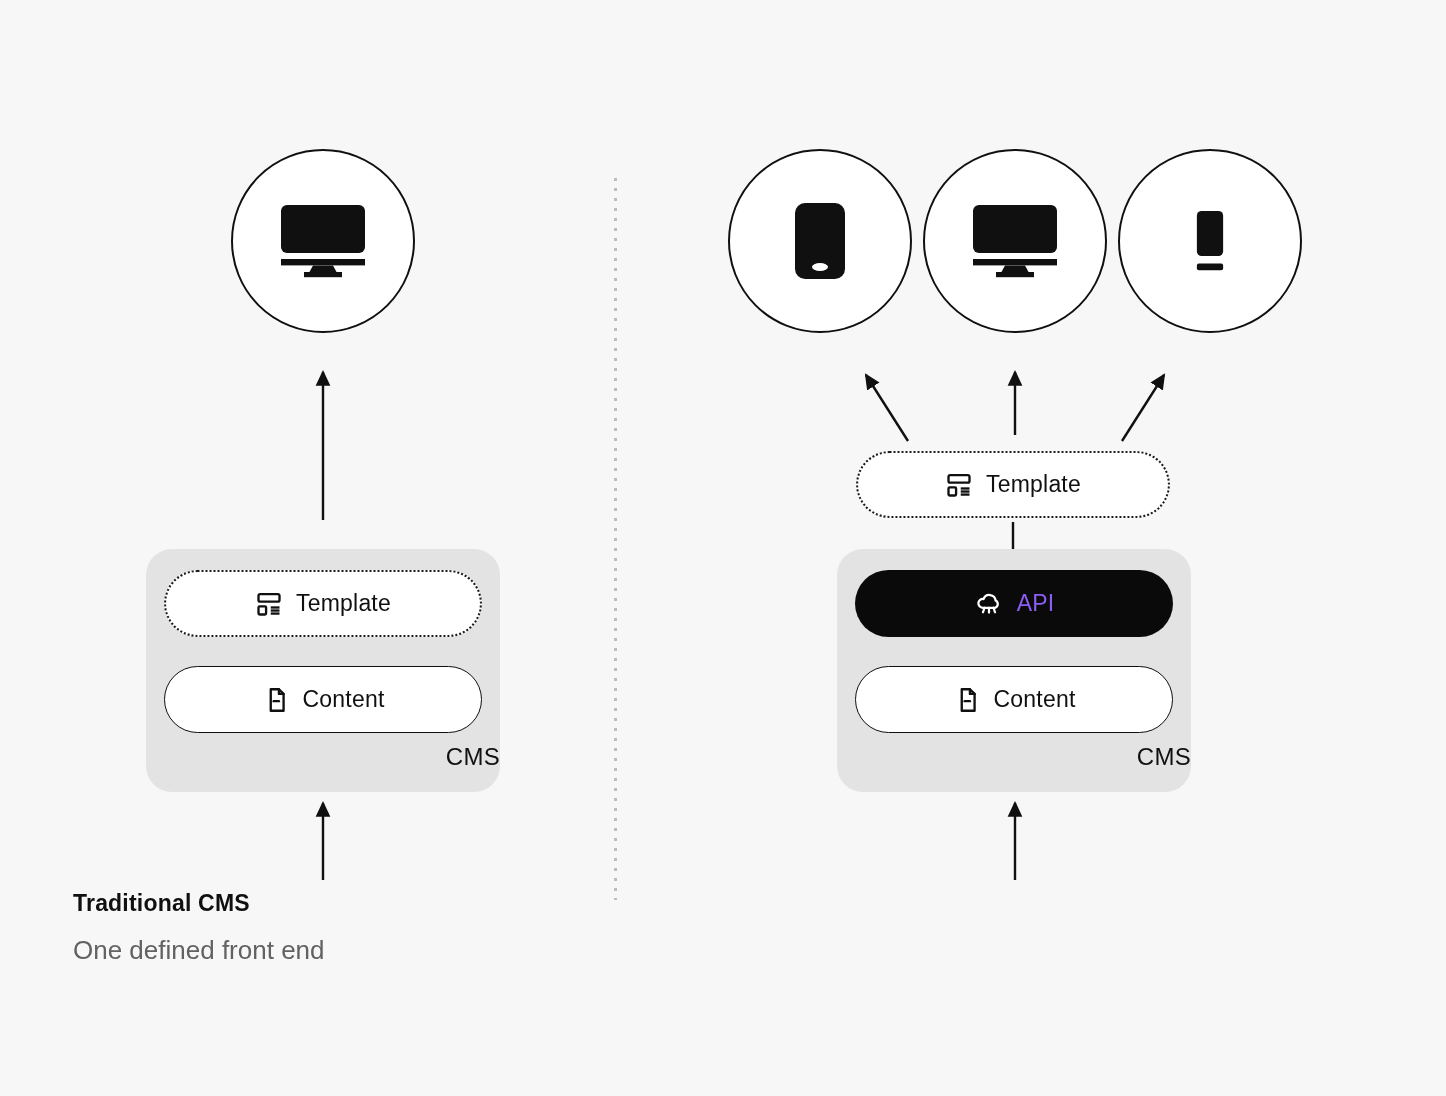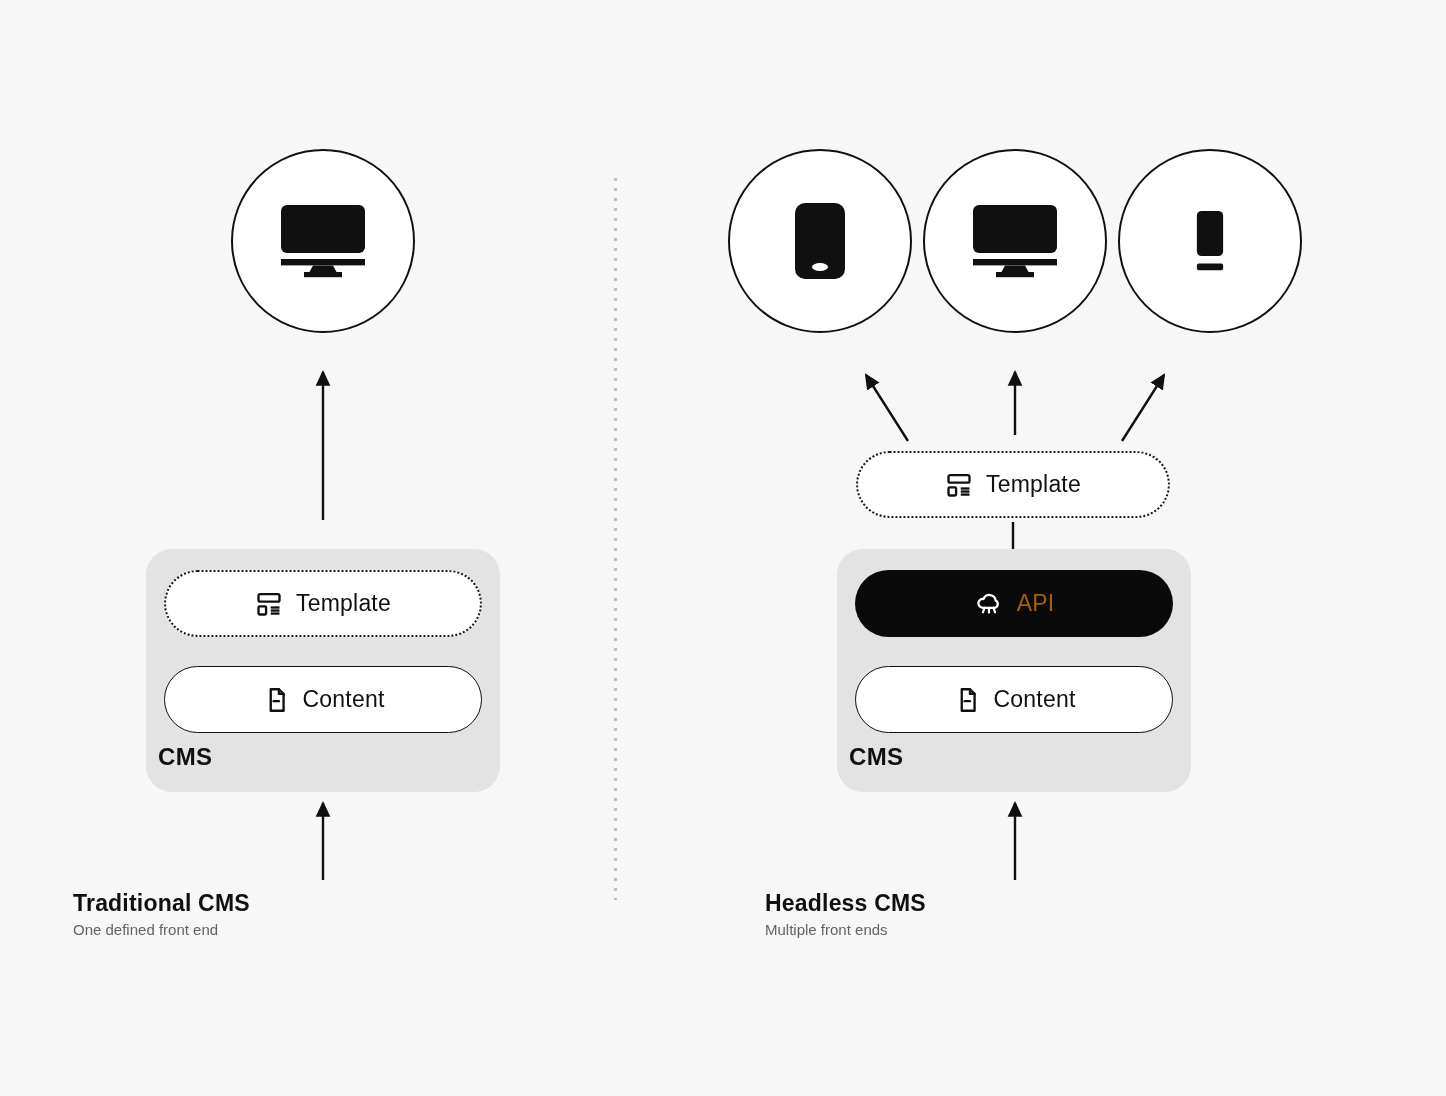--- a/index.html
+++ b/index.html
@@ -25,38 +25,38 @@
     position:absolute;top:549px;width:354px;height:243px;
     background:var(--box-fill);border-radius:26px;
   }
   .pill{
     position:absolute;left:18px;width:318px;height:67px;border-radius:34px;
     display:flex;align-items:center;justify-content:center;gap:13px;
     background:#fff;font-size:23px;font-weight:500;letter-spacing:.2px;
   }
   .pill.dotted{border:2px dotted #1a1a1a;}
   .pill.solid{border:1.5px solid var(--ink);}
-  .pill.filled{background:var(--api-pill-bg);color:#a16207;border:none;}
+  .pill.filled{background:var(--api-pill-bg);color:#8b5cf6;border:none;}
   .pill-top{top:21px;}
   .pill-bottom{top:117px;}
   .cms-label{
-    position:absolute;left:12px;right:0;top:194px;text-align:left;
-    font-size:24px;font-weight:700;letter-spacing:.3px;
+    position:absolute;left:4px;right:0;top:194px;text-align:right;
+    font-size:24px;font-weight:400;letter-spacing:.3px;
   }
 
   .floating-pill{
     position:absolute;left:856px;top:451px;width:314px;height:67px;border-radius:34px;
     background:#fff;border:2px dotted #1a1a1a;
     display:flex;align-items:center;justify-content:center;gap:13px;
     font-size:23px;font-weight:500;letter-spacing:.2px;
   }
 
   .caption{position:absolute;top:889px;width:500px;text-align:left;line-height:1.25;}
   .caption .title{font-size:23px;font-weight:700;letter-spacing:.2px;}
-  .caption .subtitle{font-size:15px;font-weight:400;color:var(--subtitle);margin-top:3px;}
+  .caption .subtitle{font-size:26px;font-weight:400;color:var(--subtitle);margin-top:16px;}
 
   .divider{
     position:absolute;left:614px;top:178px;width:3px;height:722px;
     background:repeating-linear-gradient(to bottom,var(--divider) 0 3px,transparent 3px 10px);
   }
 
   .arrow-layer{position:absolute;inset:0;pointer-events:none;}
   .icon{display:block;}
 </style>
 </head>
@@ -165,18 +165,14 @@
       <svg class="icon" width="28" height="28" viewBox="0 0 24 24" fill="none" stroke="#101010" stroke-width="2" stroke-linejoin="round" stroke-linecap="round">
         <path d="M7.5 2.8 H14.5 L18.5 6.8 V21.2 H7.5 Z"></path>
         <path d="M14.5 2.8 V6.8 H18.5"></path>
         <line x1="10" y1="13" x2="14.5" y2="13"></line>
       </svg>
       <span>Content</span>
     </div>
     <div class="cms-label">CMS</div>
   </div>
 
-  <div class="caption" style="left:765px">
-    <div class="title">Headless CMS</div>
-    <div class="subtitle">Multiple front ends</div>
-  </div>
 
 </div>
 
 </body></html>

